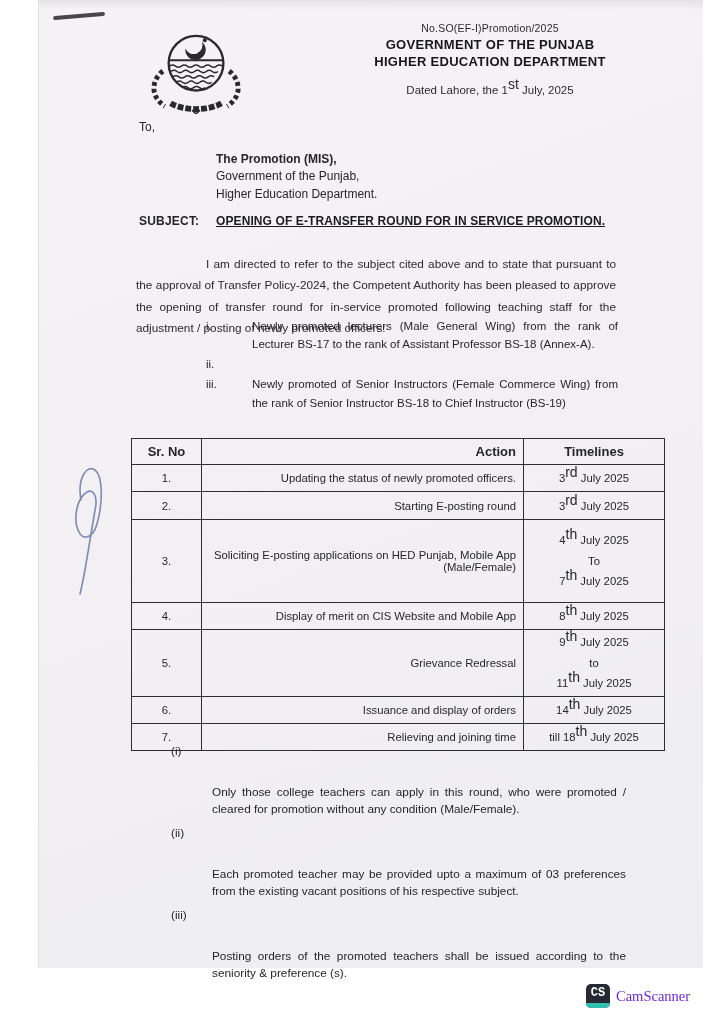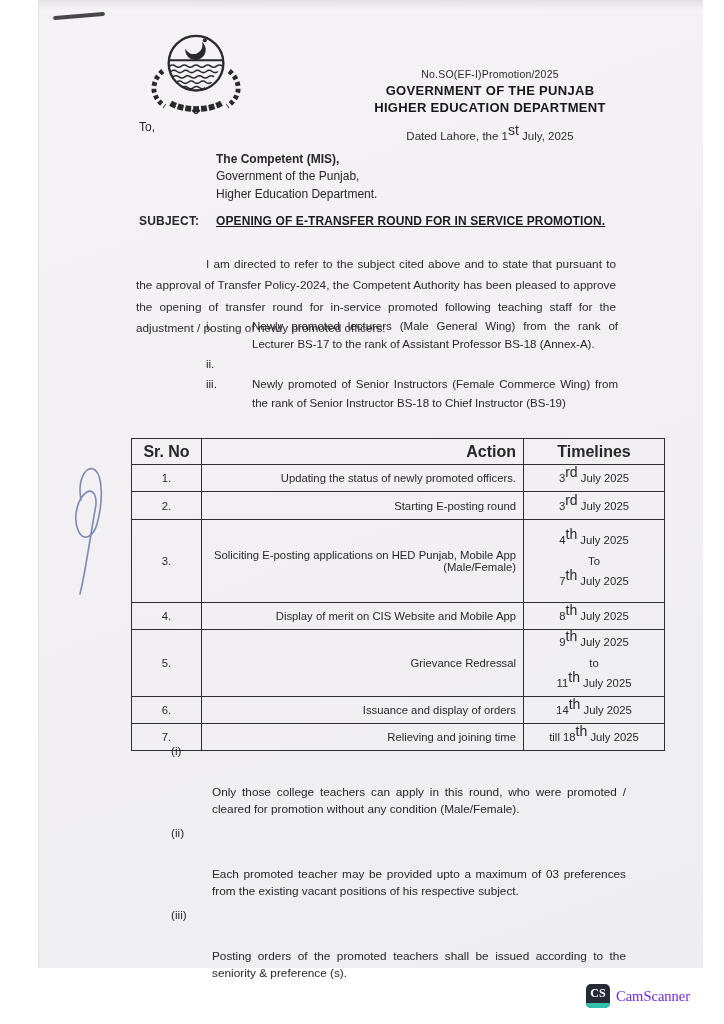--- a/index.html
+++ b/index.html
@@ -14,21 +14,21 @@
   }
   .page::before{
     content:"";position:absolute;left:0;top:0;right:0;height:10px;
     background:linear-gradient(180deg,rgba(0,0,0,0.07),rgba(0,0,0,0));pointer-events:none;
   }
   .clip-mark{
     position:absolute;left:14px;top:14px;width:52px;height:4px;background:#474747;
     border-radius:2px;transform:rotate(-5deg);
   }
   .crest{position:absolute;left:104px;top:28px;width:108px;height:86px;}
-  .header-text{position:absolute;left:322px;top:22px;width:258px;text-align:center;margin-top:46px;}
+  .header-text{position:absolute;left:322px;top:22px;width:258px;text-align:center;}
   .ref-no{font-size:10.5px;letter-spacing:0.2px;color:#2b2b2f;margin-bottom:3px;}
   .org-line{font-size:13px;font-weight:bold;letter-spacing:0.3px;color:#17171a;line-height:1.3;}
   .date-line{font-size:11.5px;margin-top:13px;color:#2b2b2f;}
   .salutation{position:absolute;left:100px;top:120px;font-size:12px;}
   .addressee{position:absolute;left:177px;top:151px;font-size:12px;line-height:1.45;}
   .addressee .bold{font-weight:bold;}
   .subject-label{position:absolute;left:100px;top:214px;font-size:12px;font-weight:bold;letter-spacing:0.2px;}
   .subject-text{
     position:absolute;left:177px;top:214px;width:420px;font-size:12px;font-weight:bold;
     letter-spacing:0.1px;text-decoration:underline;color:#1b1b1f;
@@ -39,37 +39,37 @@
   }
   .promo-list{position:absolute;left:167px;top:317px;width:412px;}
   .promo-item{display:flex;margin-bottom:2px;}
   .promo-marker{width:46px;flex:none;font-size:11.5px;line-height:1.58;}
   .promo-text{flex:1;font-size:11.5px;line-height:1.58;text-align:justify;}
   .doc-table{
     position:absolute;left:92px;top:438px;border-collapse:collapse;table-layout:fixed;width:488px;
     font-size:11.3px;color:#27272b;
   }
   .doc-table td,.doc-table th{border:1.4px solid #2e2e32;padding:1px 7px;vertical-align:middle;}
-  .doc-table th{font-weight:bold;font-size:16px;}
+  .doc-table th{font-weight:bold;font-size:13px;}
   .col-sr{width:55px;text-align:center;}
   .col-action{width:307px;text-align:right;}
   .col-time{width:126px;text-align:center;}
   .pre{white-space:pre-line;line-height:1.85;}
   sup{font-size:14px;line-height:0;vertical-align:super;}
   .notes{position:absolute;left:132px;top:743px;width:455px;}
   .note-item{display:flex;margin-bottom:7px;}
   .note-marker{width:41px;flex:none;font-size:11.8px;line-height:1.45;}
   .note-text{flex:1;font-size:11.8px;line-height:1.45;text-align:justify;margin-top:41px;}
   .pen-mark{position:absolute;left:8px;top:458px;width:72px;height:140px;}
   .cs-badge{position:absolute;left:586px;top:984px;display:flex;align-items:center;}
   .cs-box{
     position:relative;width:24px;height:24px;background:#262b33;border-radius:5px;flex:none;
     display:flex;align-items:flex-start;justify-content:center;overflow:hidden;
   }
-  .cs-box span{color:#ffffff;font-weight:bold;font-size:12px;line-height:19px;font-family:Liberation Serif, serif;}
+  .cs-box span{color:#ffffff;font-weight:bold;font-size:12px;line-height:19px;font-family:Liberation Mono, monospace;}
   .cs-strip{position:absolute;left:0;bottom:0;width:100%;height:5px;background:#2fc1ad;}
   .cs-text{font-family:"Liberation Serif","DejaVu Serif",serif;font-size:14.5px;color:#6d28d9;margin-left:6px;}
 </style>
 </head>
 <body>
 
 <div class="page">
 
   <div class="clip-mark"></div>
 
@@ -92,21 +92,21 @@
   <div class="header-text">
     <div class="ref-no">No.SO(EF-I)Promotion/2025</div>
     <div class="org-line">GOVERNMENT OF THE PUNJAB</div>
     <div class="org-line">HIGHER EDUCATION DEPARTMENT</div>
     <div class="date-line">Dated Lahore, the 1<sup>st</sup> July, 2025</div>
   </div>
 
   <div class="salutation">To,</div>
 
   <div class="addressee">
-    <div class="bold">The Competent (MIS),</div>
+    <div class="bold">The Promotion (MIS),</div>
     <div>Government of the Punjab,</div>
     <div>Higher Education Department.</div>
   </div>
 
   <div class="subject-label">SUBJECT:</div>
   <div class="subject-text">OPENING OF E-TRANSFER ROUND FOR IN SERVICE PROMOTION.</div>
 
   <div class="body-par">I am directed to refer to the subject cited above and to state that pursuant to the approval of Transfer Policy-2024, the Competent Authority has been pleased to approve the opening of transfer round for in-service promoted following teaching staff for the adjustment / posting of newly promoted officers:</div>
 
   <div class="promo-list">

